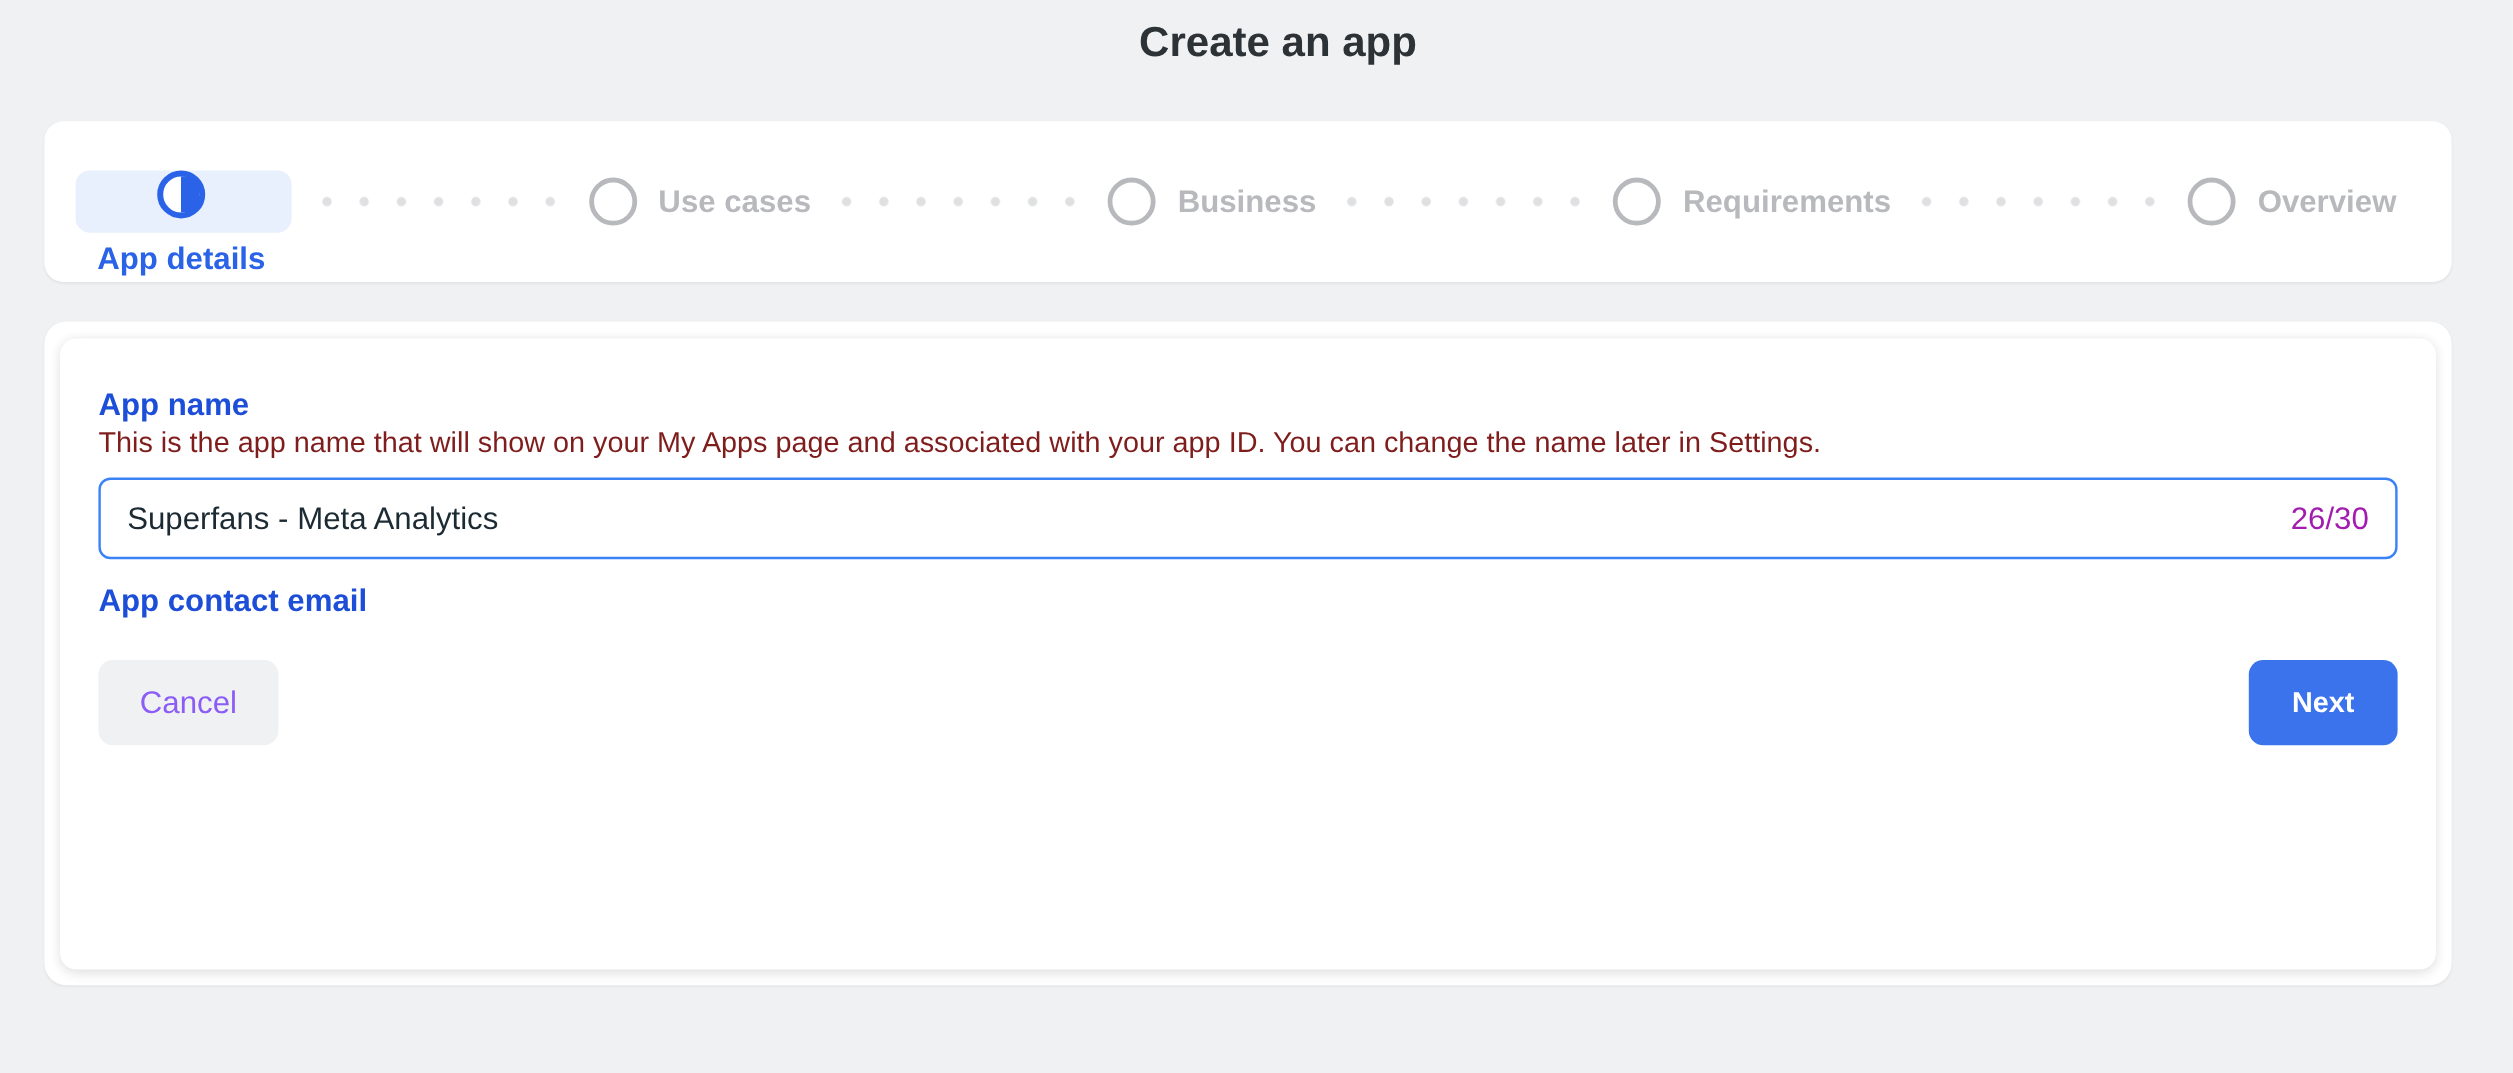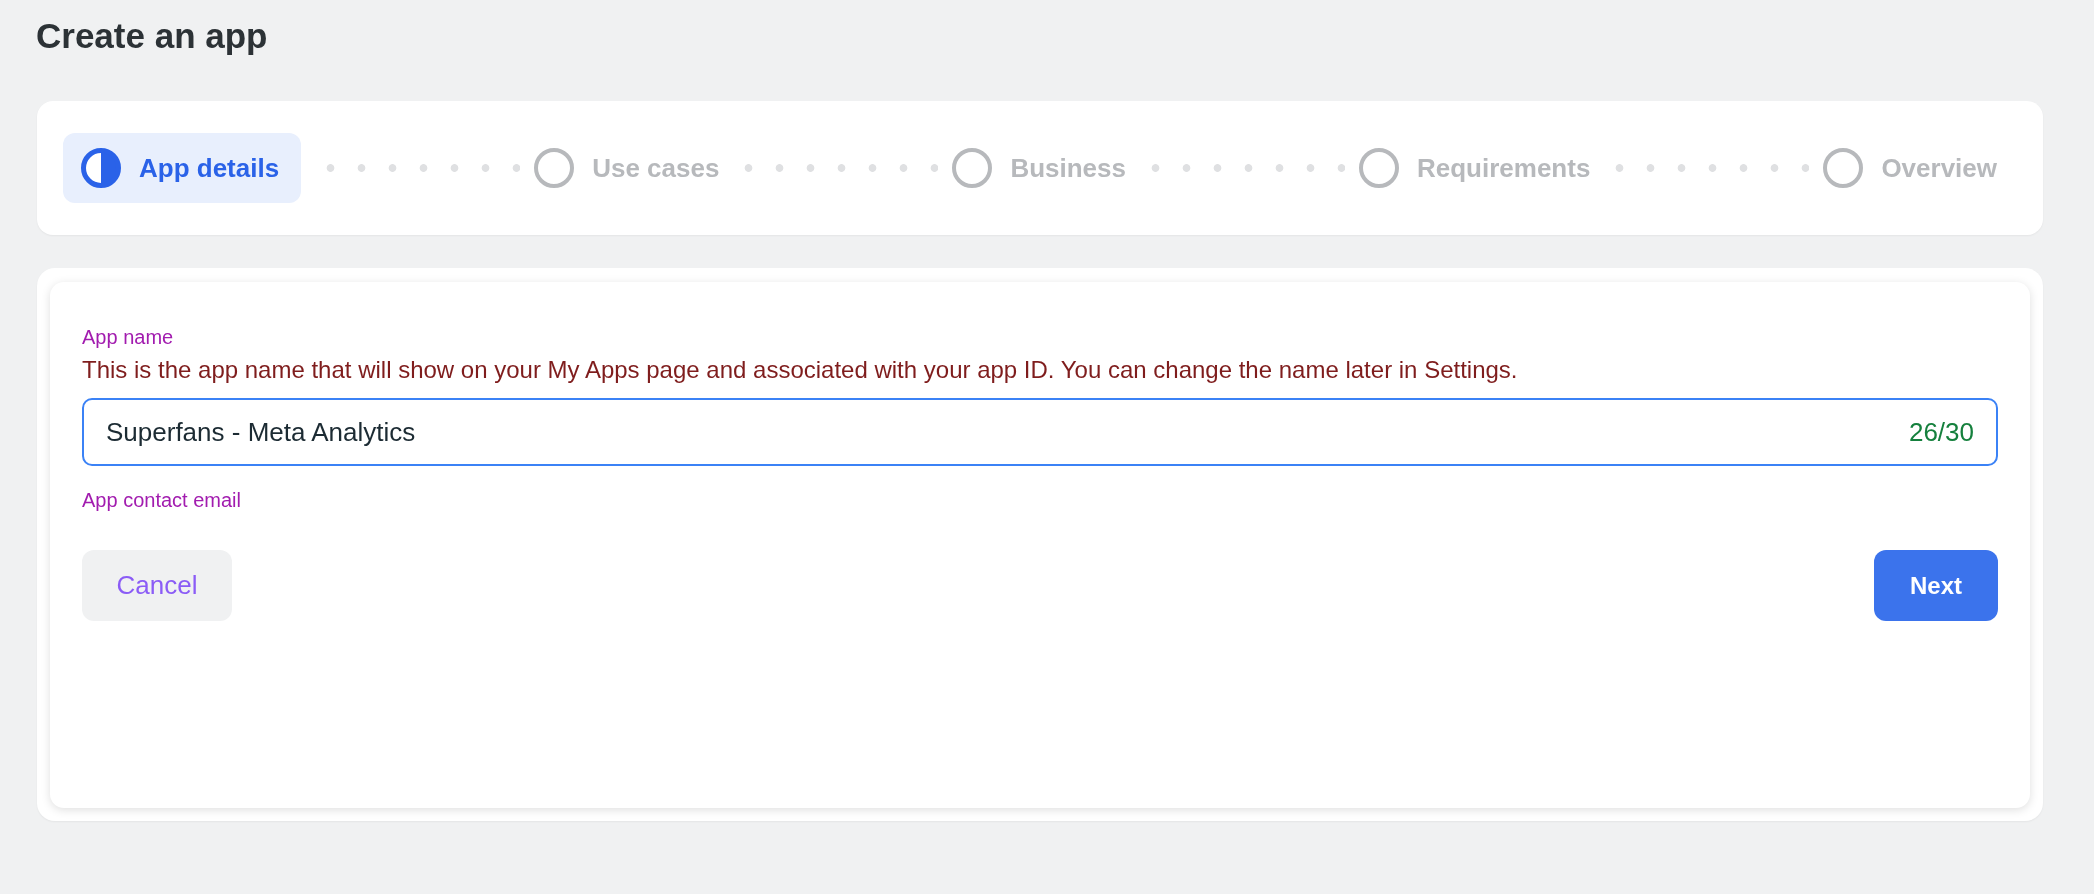--- a/index.html
+++ b/index.html
@@ -9,35 +9,36 @@
     font-family:"Liberation Sans","DejaVu Sans",sans-serif;
     overflow:hidden;
     -webkit-font-smoothing:antialiased;
   }
   .page { width:2094px; height:894px; position:relative; }
 
   .page-title {
     margin:0; padding:14px 0 0 36px;
     font-size:35px; line-height:44px; font-weight:bold;
     color:#2c3236;
+    text-align:center;
   }
 
   
   .stepper-card {
     margin:43px 51px 0 37px;
     height:134px; box-sizing:border-box;
     background:#ffffff; border-radius:16px;
     box-shadow:0 1px 2px rgba(0,0,0,.05);
     display:flex; align-items:center;
     padding:0 46px 0 26px;
   }
   .step { display:flex; align-items:center; gap:18px; flex:0 0 auto; }
   .step.active {
     background:#e8effd; border-radius:12px;
-    height:70px; padding:0 22px 0 18px;
+    height:52px; padding:0 22px 0 18px;flex-direction:column;
   }
   .step-label { font-size:26px; font-weight:bold; white-space:nowrap; }
   .step.active   .step-label { color:#2a62e8; }
   .step.upcoming .step-label { color:#b7b9bc; }
   .half-icon {
     width:40px; height:40px; border-radius:50%; box-sizing:border-box;
     border:5px solid #2a62e8;
     background:linear-gradient(90deg,#ffffff 50%, #2a62e8 50%);
     flex:0 0 auto;
   }
@@ -60,38 +61,38 @@
     box-shadow:0 1px 2px rgba(0,0,0,.05);
     padding:14px 13px 13px 13px;
   }
   .form-inner {
     height:100%; box-sizing:border-box;
     background:#ffffff; border-radius:14px;
     box-shadow:0 2px 10px rgba(0,0,0,.13);
     padding:40px 32px 0 32px;
   }
   .field-label {
-    font-size:20px; line-height:30px; font-weight:normal; color:#a21caf;
+    font-size:26px; line-height:30px; font-weight:bold; color:#1d4ed8;
   }
   .field-desc {
     font-size:24px; line-height:32px; color:#7f1d1d;
     margin:2px 0 12px 0; max-width:1925px;
   }
   .input-wrap {
     height:68px; box-sizing:border-box;
     border:2px solid #3b82f6; border-radius:10px;
     display:flex; align-items:center; padding:0 22px;
     background:#fff;
   }
   .text-input {
     flex:1 1 auto; min-width:0;
     border:none; outline:none; background:transparent;
     font-family:inherit; font-size:26px; color:#1c2b33; padding:0;
   }
-  .char-counter { flex:0 0 auto; font-size:26px; color:#15803d; margin-left:16px; }
+  .char-counter { flex:0 0 auto; font-size:26px; color:#a21caf; margin-left:16px; }
   .form-section.second { margin-top:19px; }
   .btn-row { display:flex; justify-content:space-between; align-items:center; margin-top:35px; }
   .cancel-btn {
     width:150px; height:71px; border:none; border-radius:12px;
     background:#f0f1f2; color:#8b5cf6;
     font-family:inherit; font-size:26px; cursor:pointer;
   }
   .next-btn {
     width:124px; height:71px; border:none; border-radius:12px;
     background:#3b73ec; color:#ffffff;

